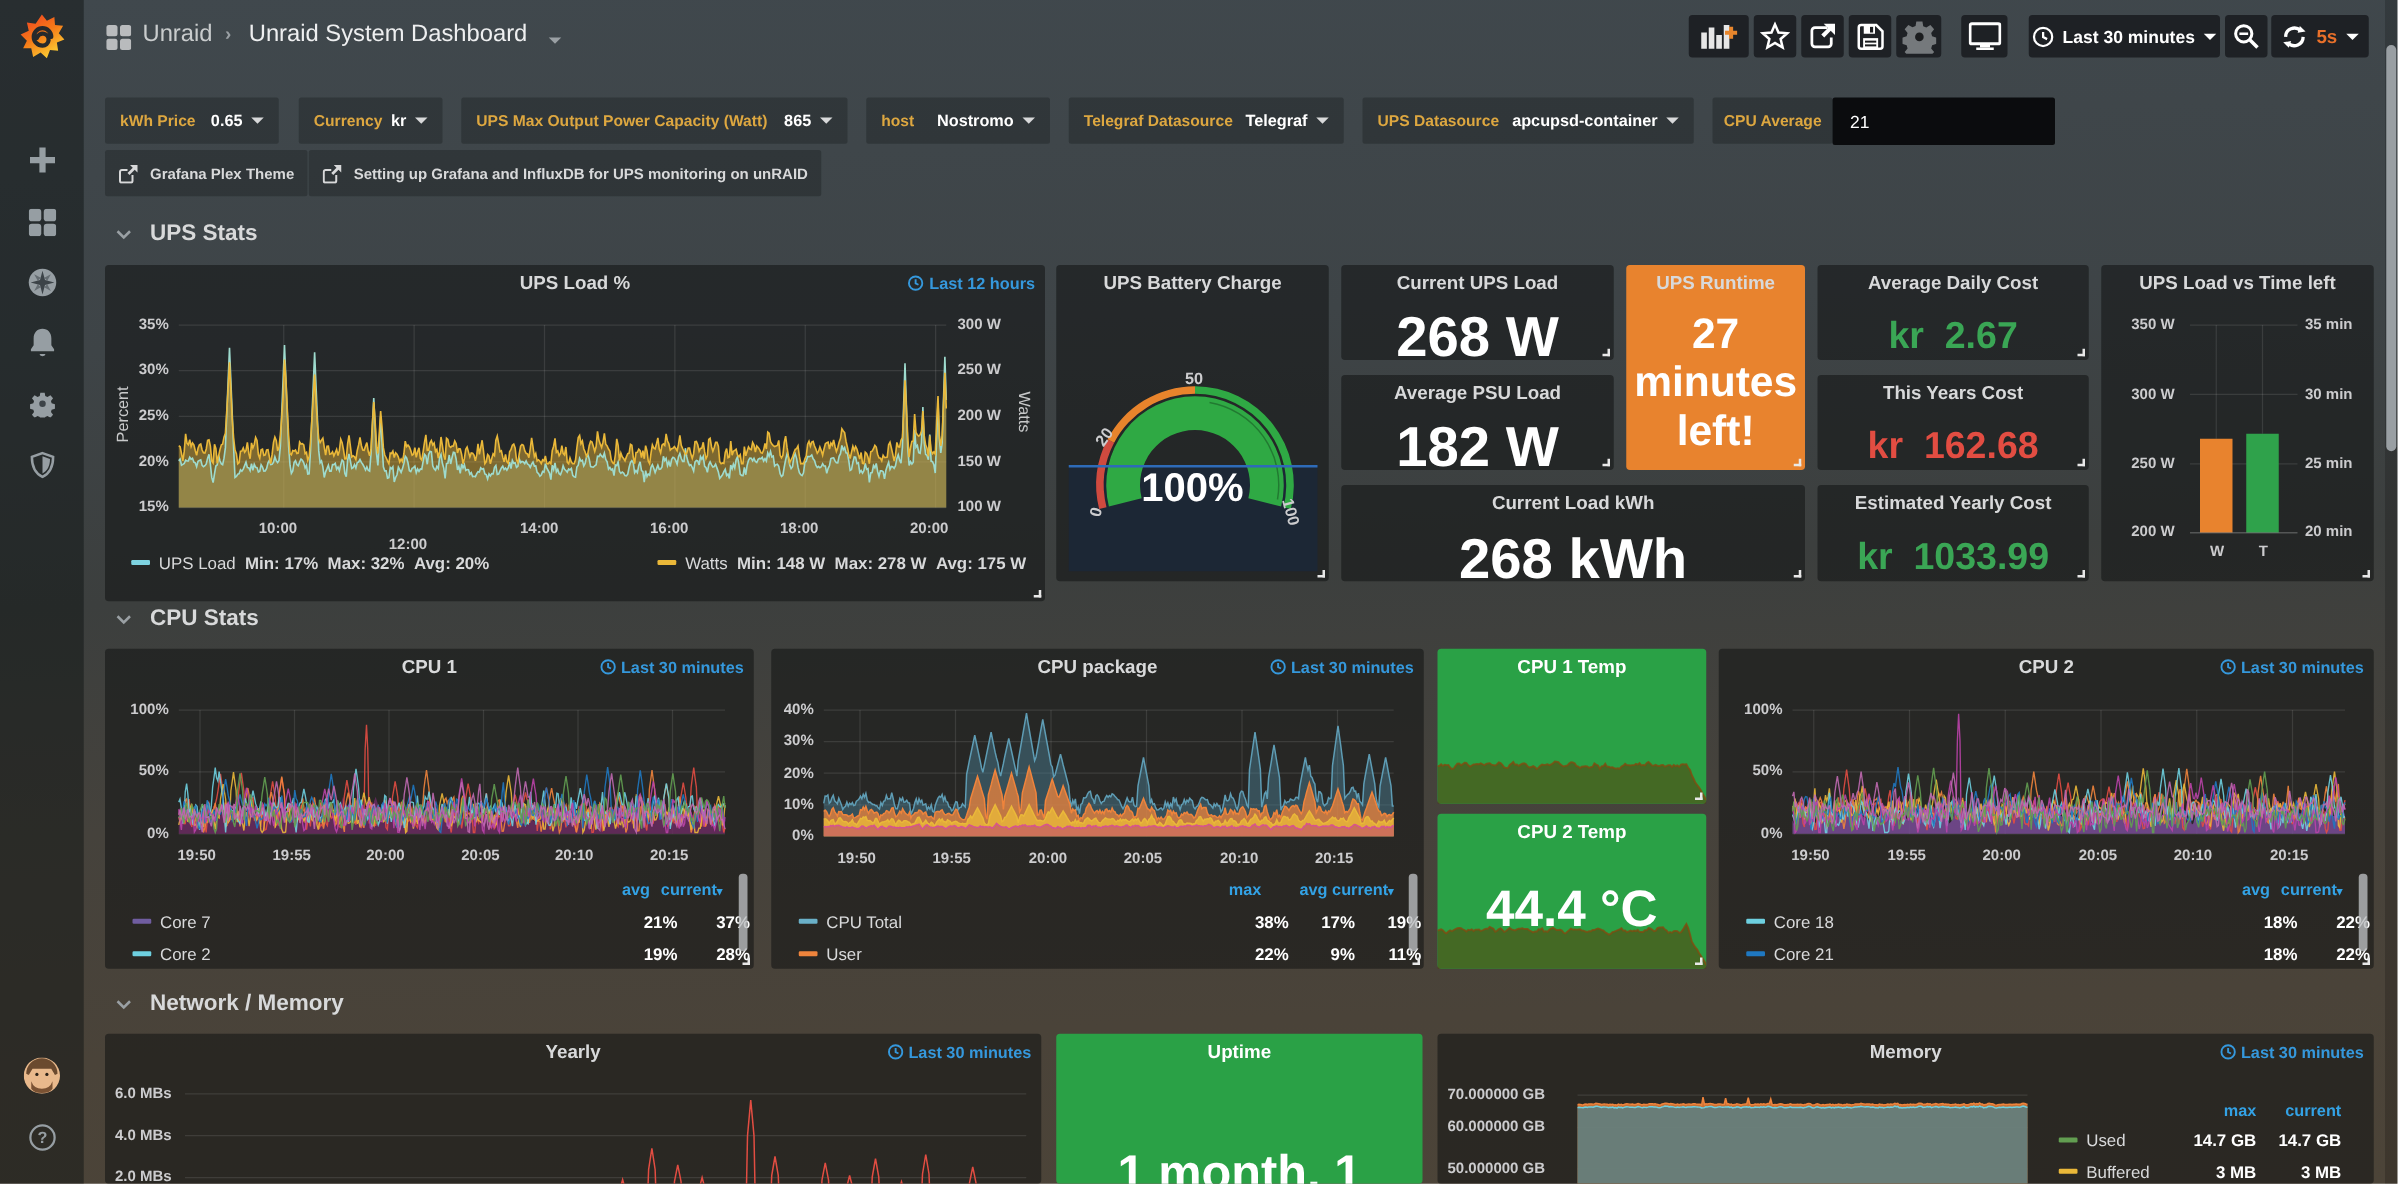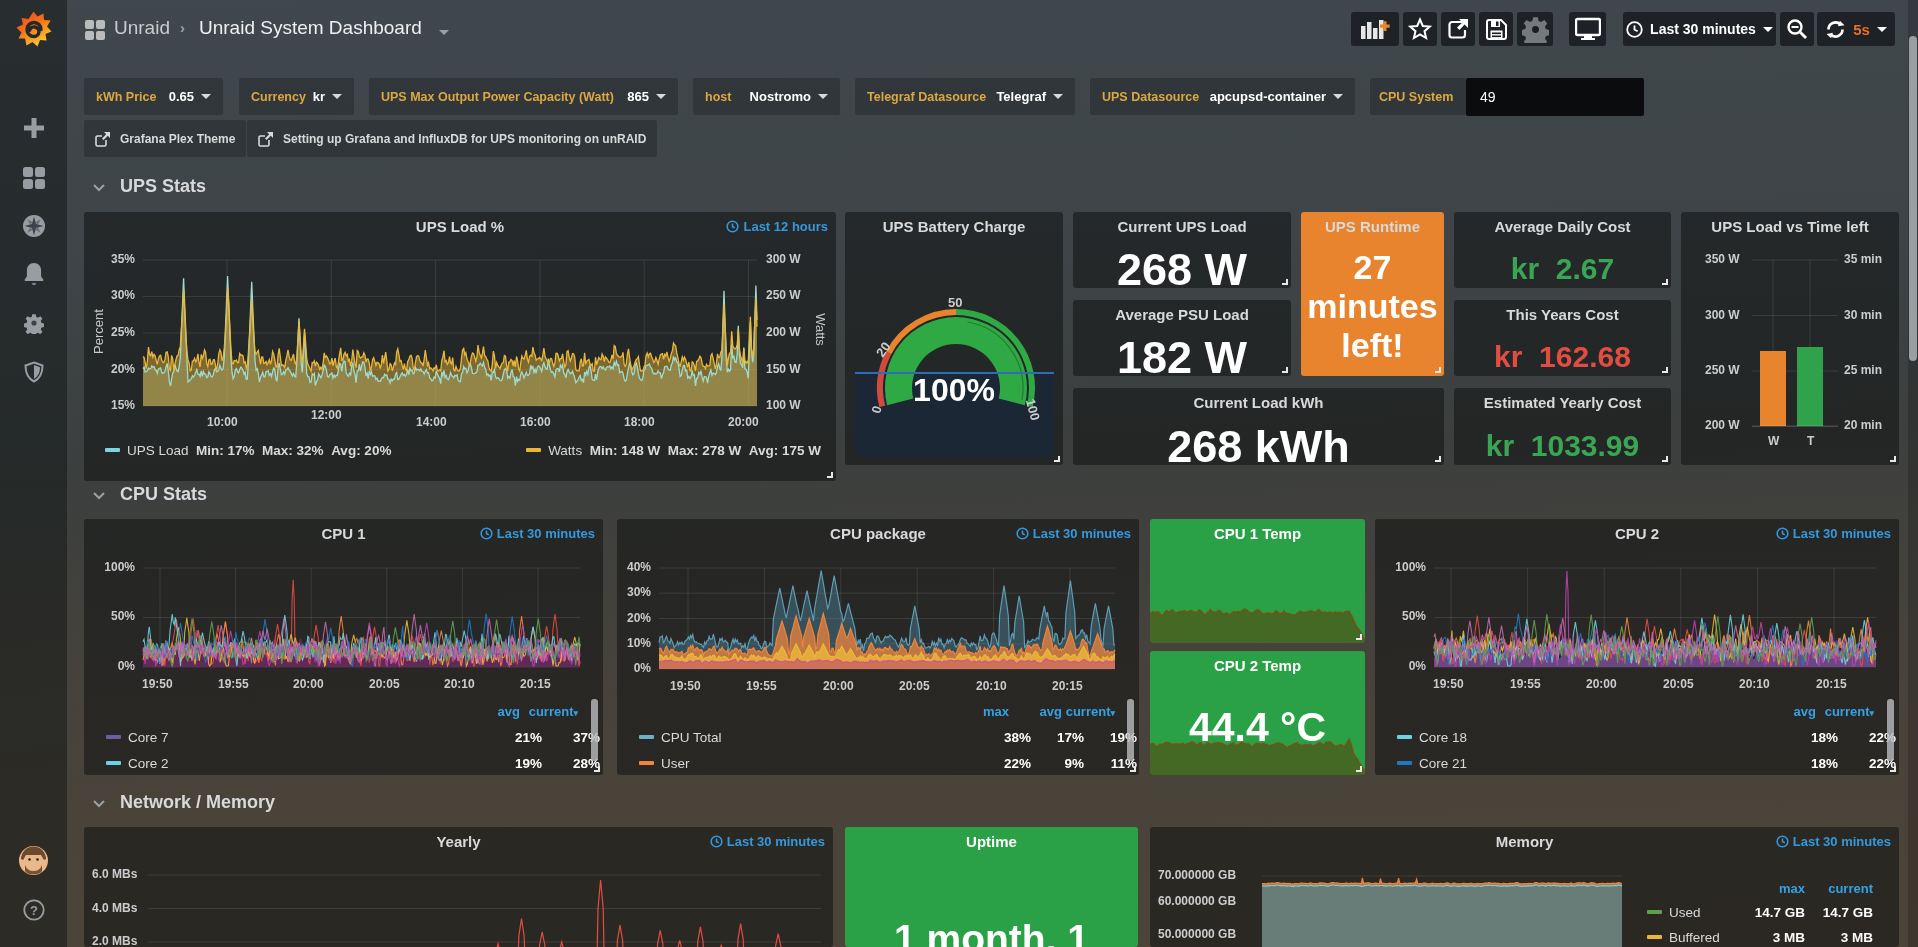--- a/index.html
+++ b/index.html
@@ -187,23 +187,23 @@
     <span class="vlabel">Telegraf Datasource</span>
     <span class="vval" style="margin-left:auto;">Telegraf</span>
     <span class="caret"></span>
   </div>
 <div class="vbox" style="left:1090px;top:78px;width:265px;">
     <span class="vlabel">UPS Datasource</span>
     <span class="vval" style="margin-left:auto;">apcupsd-container</span>
     <span class="caret"></span>
   </div>
 <div class="vbox" style="left:1370px;top:78px;width:96px;padding:0 9px;">
-    <span class="vlabel">CPU System</span>
-  </div>
-<div class="abs" style="left:1466px;top:78px;width:178px;height:38px;background:#0b0c0e;border-radius:2px;color:#fff;font-size:14px;line-height:38px;padding-left:14px;">49</div>
+    <span class="vlabel">CPU Average</span>
+  </div>
+<div class="abs" style="left:1466px;top:78px;width:178px;height:38px;background:#0b0c0e;border-radius:2px;color:#fff;font-size:14px;line-height:38px;padding-left:14px;">21</div>
 <div class="abs" style="left:84px;top:120px;height:37px;background:rgba(12,14,15,0.28);border-radius:2px;display:flex;align-items:center;padding:0 11px;color:#d8d9da;font-size:12px;font-weight:700;white-space:nowrap;"><svg width="16" height="16" viewBox="0 0 16 16" style="margin-right:9px;vertical-align:-2px">
       <path fill="none" stroke="#d8d9da" stroke-width="1.6" d="M11 9 v4.5 a1.5 1.5 0 0 1 -1.5 1.5 H2.5 A1.5 1.5 0 0 1 1 13.5 V6.5 A1.5 1.5 0 0 1 2.5 5 H7"></path>
       <path fill="#d8d9da" d="M9 1 h6 v6 l-2.2-2.2 L8.6 9 7 7.4 l4.2-4.2 Z"></path>
     </svg>Grafana Plex Theme</div>
 <div class="abs" style="left:247px;top:120px;height:37px;background:rgba(12,14,15,0.28);border-radius:2px;display:flex;align-items:center;padding:0 11px;color:#d8d9da;font-size:12px;font-weight:700;white-space:nowrap;"><svg width="16" height="16" viewBox="0 0 16 16" style="margin-right:9px;vertical-align:-2px">
       <path fill="none" stroke="#d8d9da" stroke-width="1.6" d="M11 9 v4.5 a1.5 1.5 0 0 1 -1.5 1.5 H2.5 A1.5 1.5 0 0 1 1 13.5 V6.5 A1.5 1.5 0 0 1 2.5 5 H7"></path>
       <path fill="#d8d9da" d="M9 1 h6 v6 l-2.2-2.2 L8.6 9 7 7.4 l4.2-4.2 Z"></path>
     </svg>Setting up Grafana and InfluxDB for UPS monitoring on unRAID</div>
 <div class="shead" style="left:92px;top:176px;"><svg width="14" height="14" viewBox="0 0 14 14" style="vertical-align:-2px">
       <path fill="none" stroke="#9aa0a4" stroke-width="2" d="M2 5 L7 10 L12 5"></path>
@@ -241,21 +241,21 @@
 <div class="axlab" style="right:701px;top:76px;">30%</div>
 <div class="axlab" style="right:701px;top:113px;">25%</div>
 <div class="axlab" style="right:701px;top:150px;">20%</div>
 <div class="axlab" style="right:701px;top:186px;">15%</div>
 <div class="axlab" style="left:682px;top:40px;">300 W</div>
 <div class="axlab" style="left:682px;top:76px;">250 W</div>
 <div class="axlab" style="left:682px;top:113px;">200 W</div>
 <div class="axlab" style="left:682px;top:150px;">150 W</div>
 <div class="axlab" style="left:682px;top:186px;">100 W</div>
 <div class="axlab" style="left:123px;top:203px;">10:00</div>
-<div class="axlab" style="left:227px;top:196px;text-align:center;">12:00</div>
+<div class="axlab" style="left:227px;top:216px;text-align:center;">12:00</div>
 <div class="axlab" style="left:332px;top:203px;">14:00</div>
 <div class="axlab" style="left:436px;top:203px;">16:00</div>
 <div class="axlab" style="left:540px;top:203px;">18:00</div>
 <div class="axlab" style="left:644px;top:203px;">20:00</div>
 <div class="abs" style="left:-16px;top:112px;width:60px;text-align:center;transform:rotate(-90deg);color:#c8c9ca;font-size:13px;">Percent</div>
 <div class="abs" style="left:706px;top:110px;width:60px;text-align:center;transform:rotate(90deg);color:#c8c9ca;font-size:13px;">Watts</div>
 <div class="abs" style="left:21px;top:231px;font-size:13.5px;color:#d8d9da;"><span class="legdash" style="background:#7ed3e0;"></span>UPS Load&nbsp; <b>Min: 17%</b>&nbsp; <b>Max: 32%</b>&nbsp; <b>Avg: 20%</b></div>
 <div class="abs" style="right:15px;top:231px;font-size:13.5px;color:#d8d9da;"><span class="legdash" style="background:#eab839;"></span>Watts&nbsp; <b>Min: 148 W</b>&nbsp; <b>Max: 278 W</b>&nbsp; <b>Avg: 175 W</b></div>
 <div class="corner"></div>
   </div>

